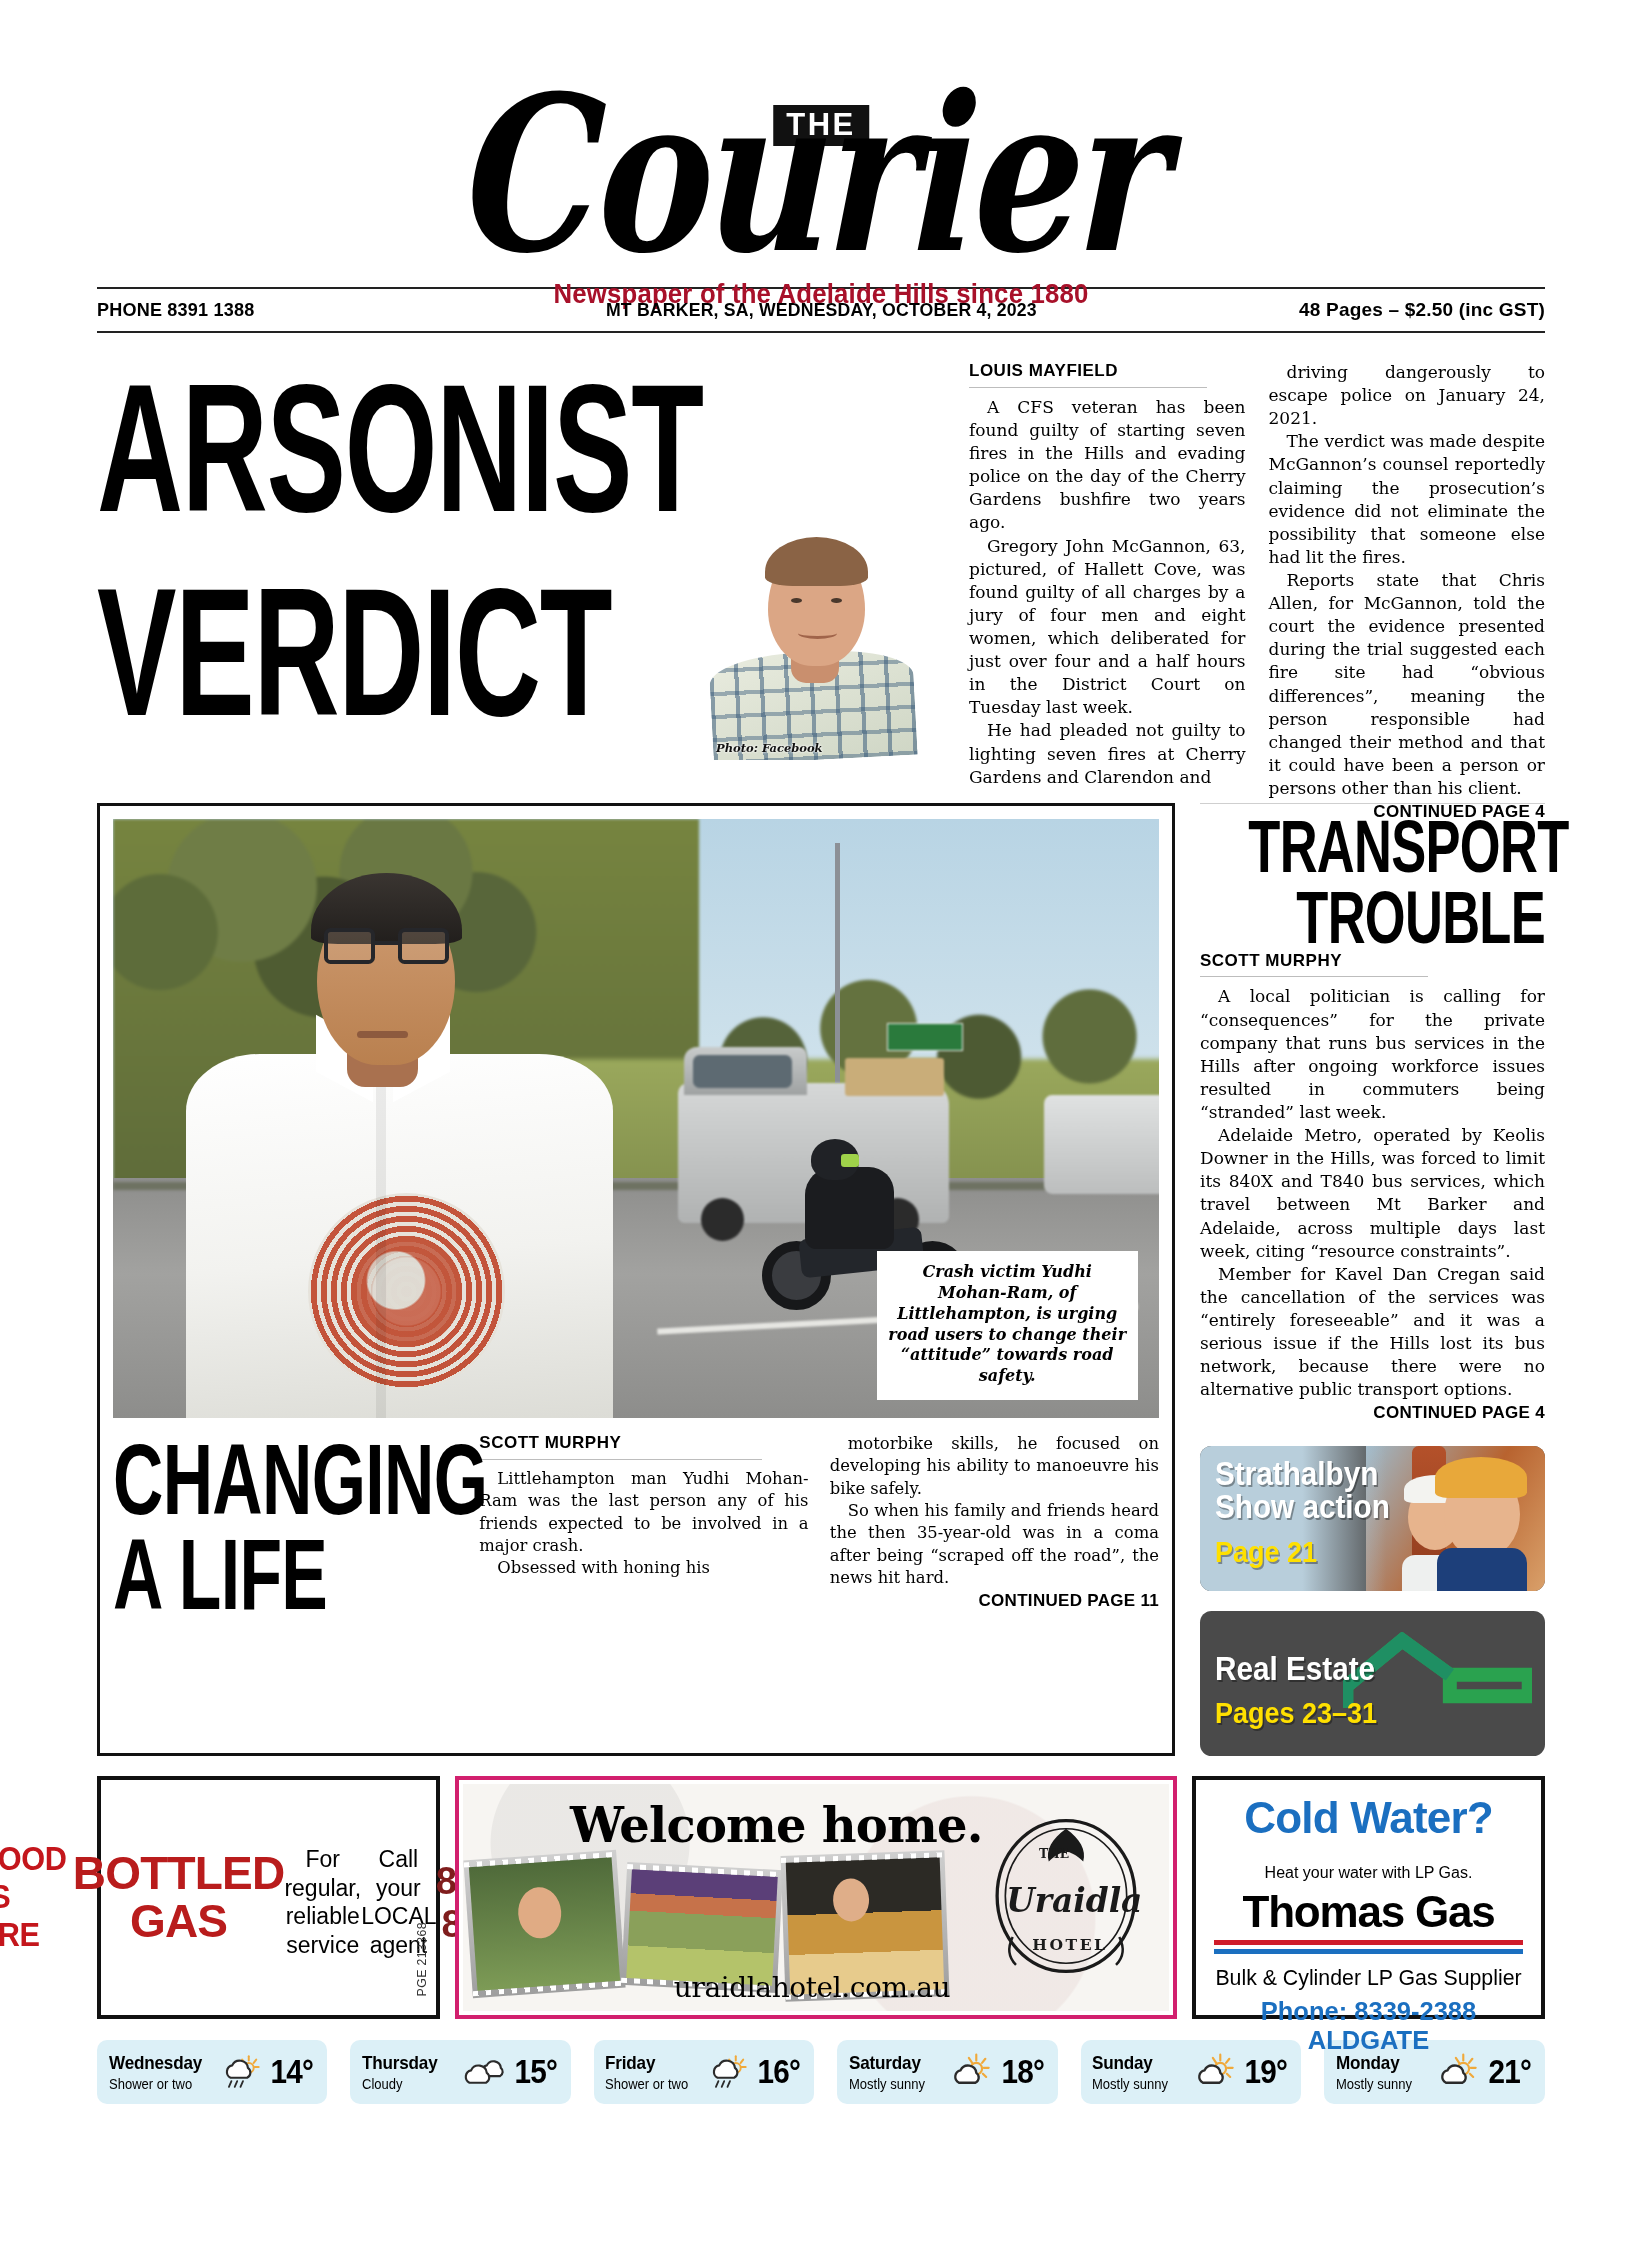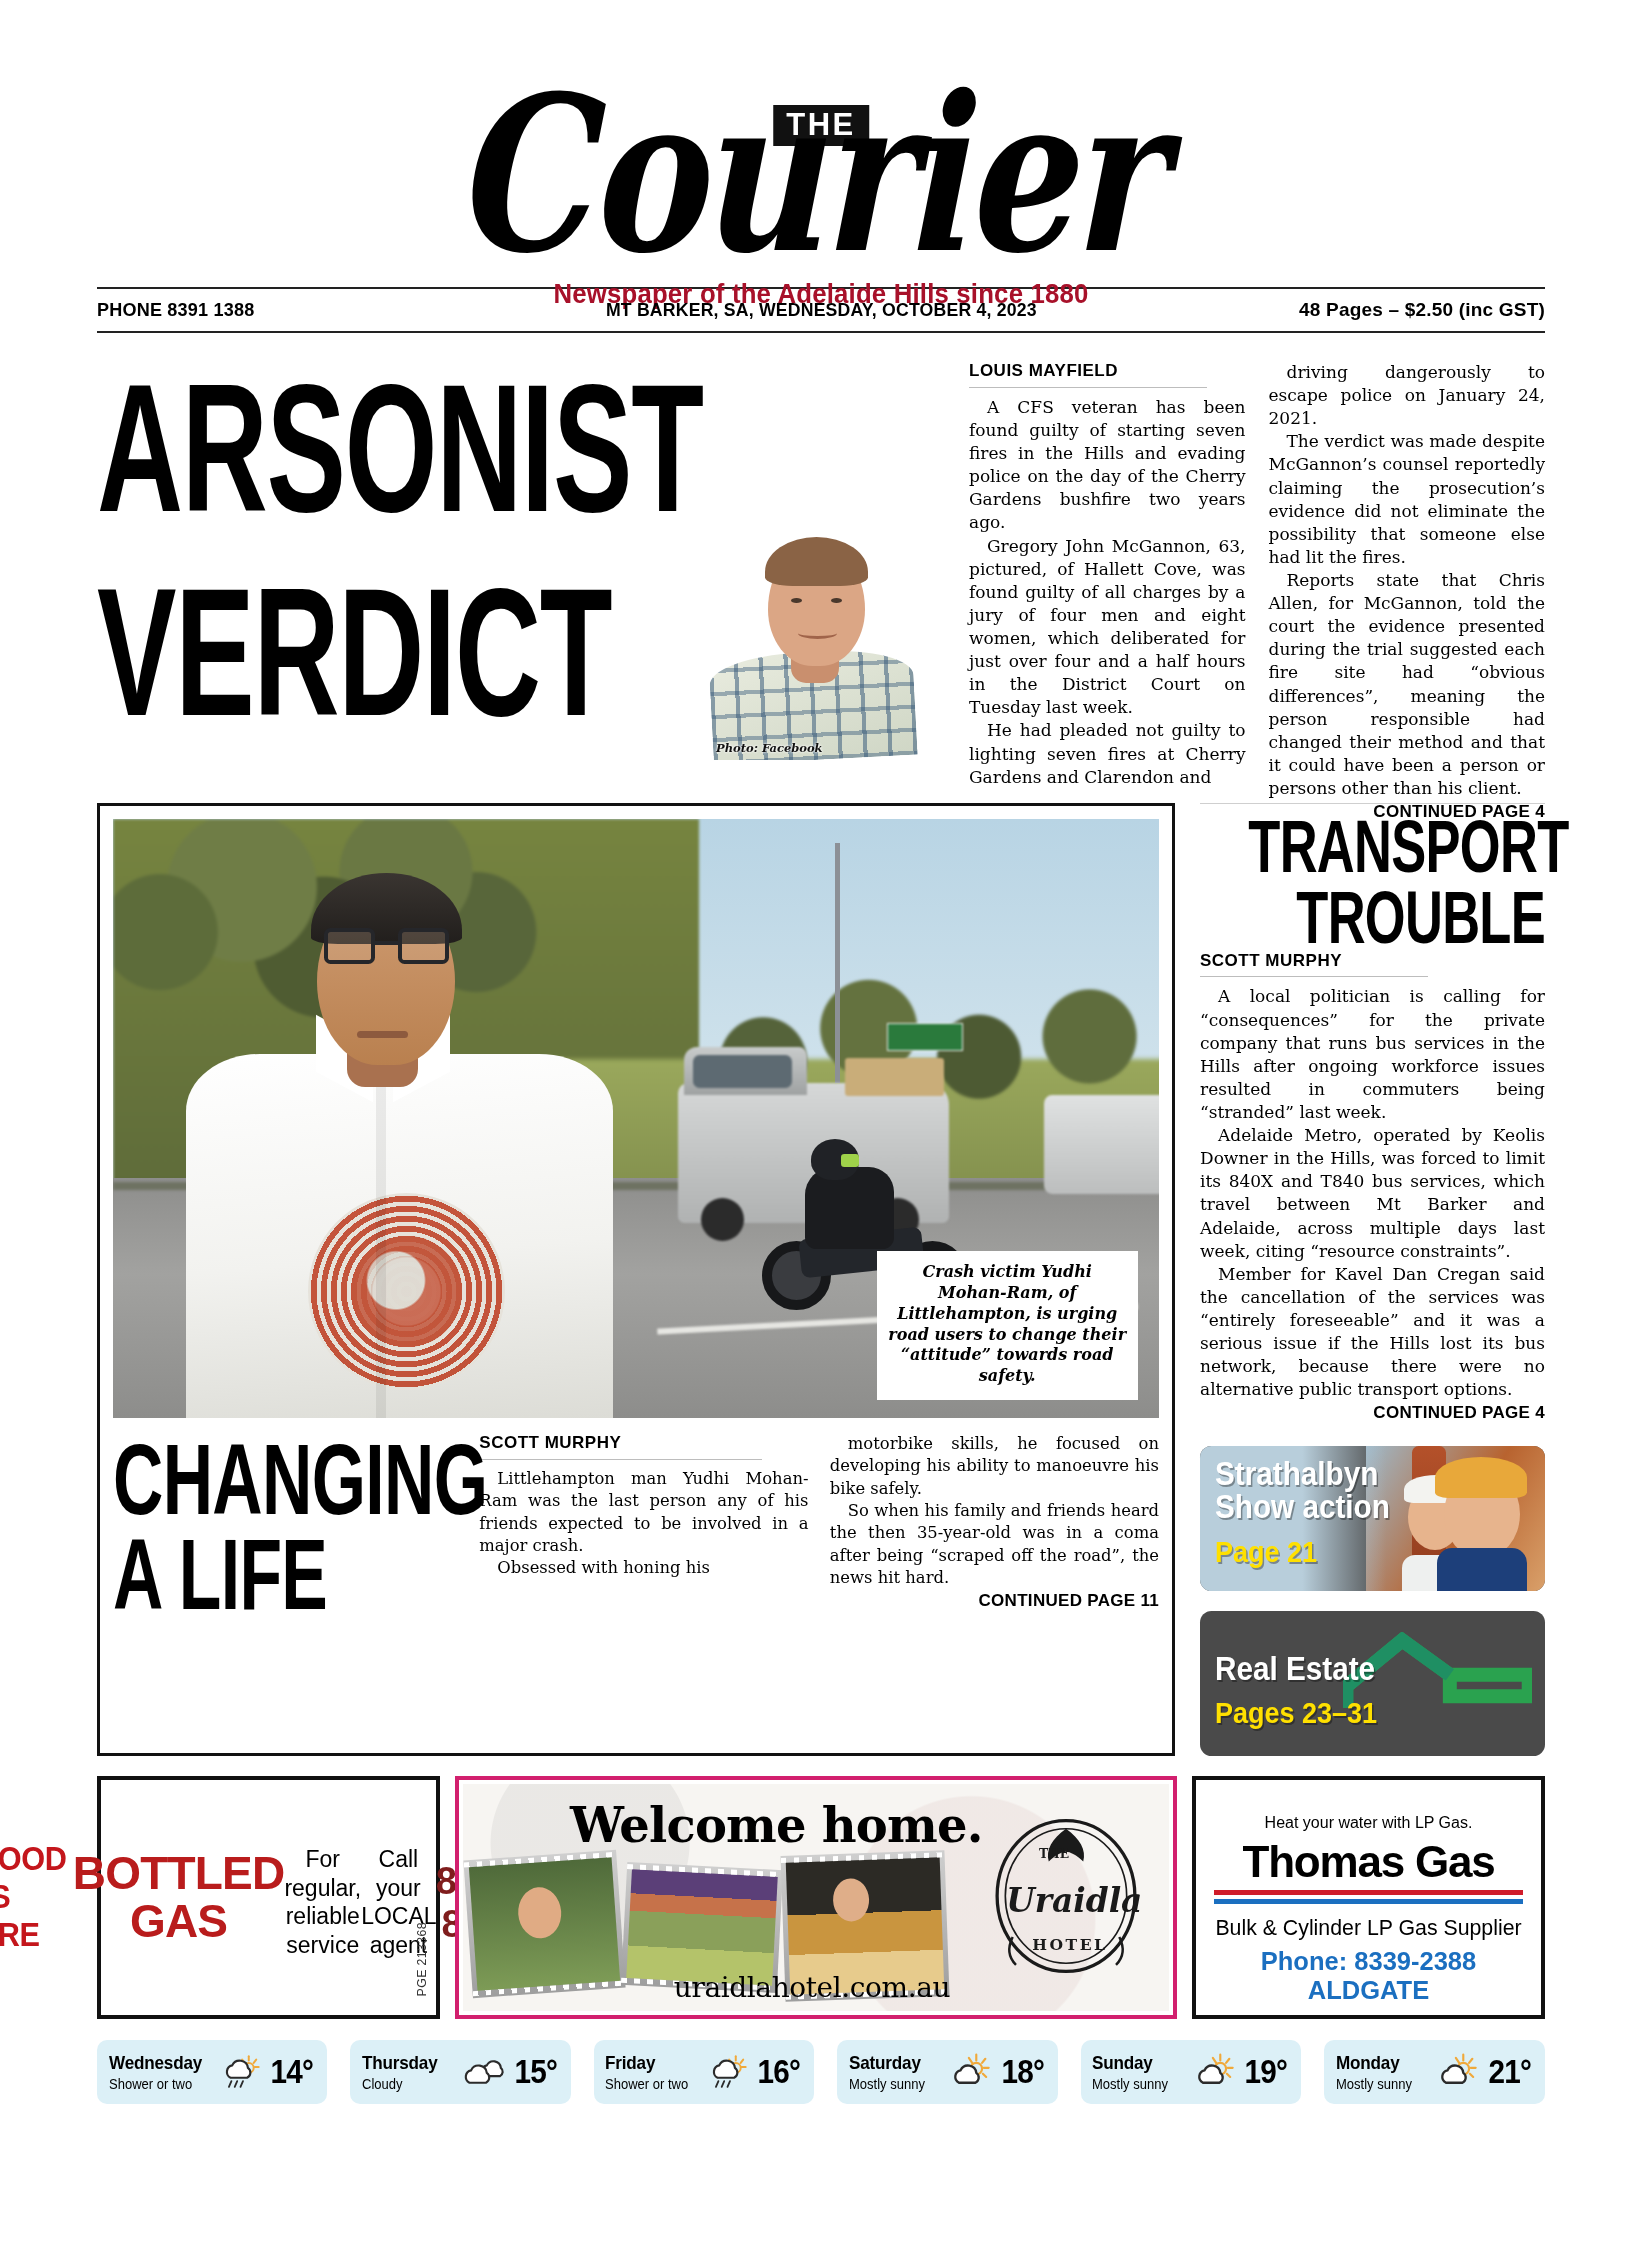--- a/index.html
+++ b/index.html
@@ -634,20 +634,21 @@
           <text x="54" y="166" font-family="DejaVu Serif, serif" font-size="19" font-weight="bold" fill="#1a1a1a" letter-spacing="3">HOTEL</text>
           <path d="M30 150 Q20 170 34 184" fill="none" stroke="#1a1a1a" stroke-width="3"></path>
           <path d="M160 150 Q170 170 156 184" fill="none" stroke="#1a1a1a" stroke-width="3"></path>
         </svg>
 
         <div class="hotel-url">uraidlahotel.com.au</div>
       </div>
     </div>
 
     <div class="ad water">
+      <div class="w-1">Cold Water?</div>
       <div class="w-2">Heat your water with LP Gas.</div>
       <div class="w-3">Thomas Gas</div>
       <div class="w-rule-red"></div>
       <div class="w-rule-blue"></div>
       <div class="w-4">Bulk &amp; Cylinder LP Gas Supplier</div>
       <div class="w-5">Phone: 8339-2388 ALDGATE</div>
     </div>
   </div>
 
   <div class="weather">

